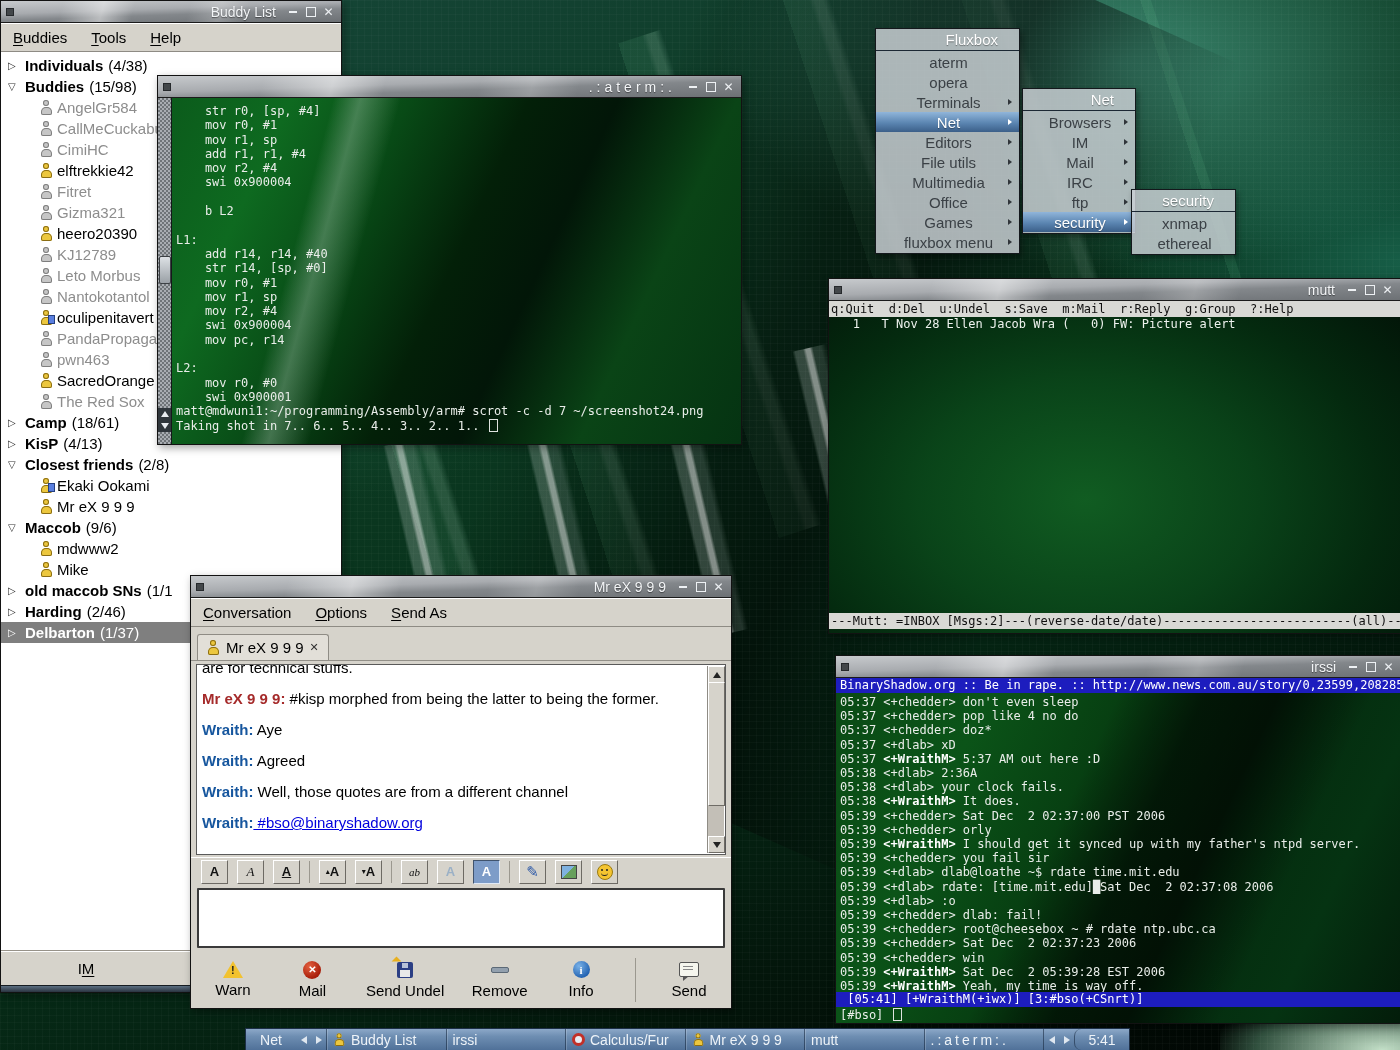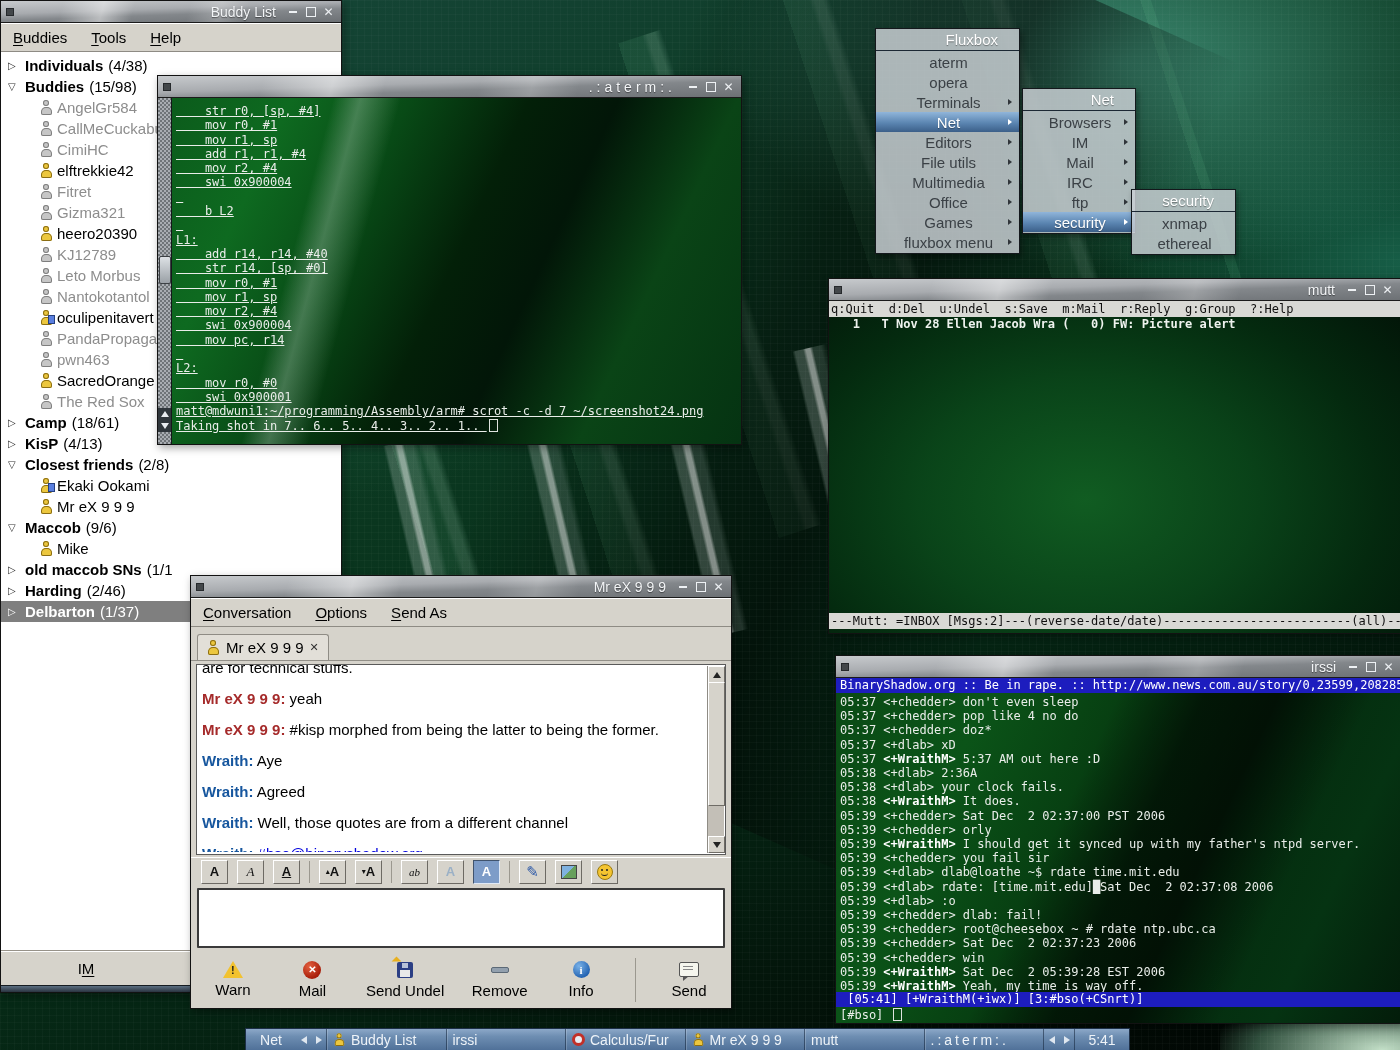--- a/index.html
+++ b/index.html
@@ -72,21 +72,21 @@
       linear-gradient(105deg,transparent 26%,rgba(205,225,212,0.30) 30%,transparent 36%),
       linear-gradient(115deg,#0b5a1b 0%,#0e6a20 18%,#084a16 34%,#032008 50%,#021608 62%,#0a4416 78%,#053312 100%);}
   #aterm-scrollbar{position:absolute;left:0;top:0;bottom:0;width:13px;border-right:1px solid #15181b;
     background:repeating-conic-gradient(#a9adb2 0% 25%,#6f7478 0% 50%);background-size:4px 4px;}
   #aterm-thumb{position:absolute;left:1px;top:158px;width:10px;height:26px;border:1px solid #3c4044;border-radius:2px;
     background:linear-gradient(180deg,#dde1e5,#9aa0a6);}
   .aterm-arrow{position:absolute;left:0;width:13px;height:12px;background:#2f363b;display:flex;align-items:center;justify-content:center;}
   #aterm-up{bottom:24px;} #aterm-down{bottom:12px;}
   .tri-up{width:0;height:0;border-left:4px solid transparent;border-right:4px solid transparent;border-bottom:6px solid #e8ecef;}
   .tri-down{width:0;height:0;border-left:4px solid transparent;border-right:4px solid transparent;border-top:6px solid #e8ecef;}
-  #aterm-lines{position:absolute;left:18px;top:6px;right:2px;font:12px "DejaVu Sans Mono",monospace;line-height:14.3px;color:#e9ede9;white-space:pre;text-decoration:underline;}
+  #aterm-lines{position:absolute;left:18px;top:6px;right:2px;font:12px "DejaVu Sans Mono",monospace;line-height:14.3px;color:#e9ede9;white-space:pre;}
   .term-cursor{display:inline-block;width:7px;height:11px;border:1px solid #dfe3df;vertical-align:-2px;margin-left:2px;}
 
   
   .fbmenu{position:absolute;z-index:50;border:1px solid #14181c;background:rgba(201,207,212,0.84);box-shadow:2px 3px 6px rgba(0,0,0,0.35);}
   .menu-title{height:21px;display:flex;align-items:center;justify-content:flex-end;padding:0 21px;color:#fff;font-size:15px;
     background:linear-gradient(180deg,#9dc1e5 0%,#central 0,#5e88b4 55%,#37587d 100%);border-bottom:1px solid #1c2834;text-shadow:0 1px 1px rgba(0,0,0,0.4);}
   .menu-items{padding:1px 0;}
   .menu-item{height:20px;display:flex;align-items:center;padding:0 7px 0 13px;color:#3b4146;font-size:15px;text-align:center;}
   .menu-item .mi-label{flex:1;white-space:nowrap;}
   .menu-item.selected{background:linear-gradient(180deg,#90b5da 0%,#5b85b1 55%,#3b5f89 100%);color:#fff;text-shadow:0 1px 1px rgba(0,0,0,0.35);}
@@ -96,21 +96,21 @@
   #net-menu{left:1022px;top:88px;width:112px;}
   #security-menu{left:1131px;top:189px;width:103px;}
 
   
   #mutt-window{left:828px;top:278px;width:571px;height:354px;z-index:20;}
   #mutt-body{flex:1;position:relative;overflow:hidden;font:12px "DejaVu Sans Mono",monospace;
     background:
       radial-gradient(ellipse 420px 300px at 45% 60%, rgba(18,98,36,0.9) 0%, rgba(10,70,26,0.9) 40%, rgba(4,42,15,0.95) 70%, rgba(2,20,8,1) 100%),
       linear-gradient(120deg,#063a12,#021408);}
   .mutt-bar{height:16px;line-height:16px;background:#d9d9d5;color:#101010;white-space:pre;overflow:hidden;padding-left:2px;}
-  .mutt-row{height:21px;line-height:15px;color:#eef2ee;white-space:pre;overflow:hidden;padding-left:2px;font-weight:bold;}
+  .mutt-row{height:21px;line-height:15px;color:#eef2ee;white-space:pre;overflow:hidden;padding-left:2px;}
   .mutt-row.selected{background:#d9d9d5;color:#101010;}
   #mutt-status{position:absolute;left:0;right:0;bottom:4px;height:16px;line-height:16px;background:#d9d9d5;color:#101010;white-space:pre;overflow:hidden;padding-left:2px;}
 
   
   #im-window{left:190px;top:575px;width:540px;height:432px;background:#d6d3cb;z-index:30;}
   #im-tabbar{height:30px;flex:none;display:flex;align-items:flex-end;padding:3px 6px 0;border-bottom:1px solid #928f88;}
   .im-tab{height:25px;display:flex;align-items:center;gap:6px;padding:0 9px;background:#e2dfd8;border:1px solid #8f8c85;border-bottom:none;border-radius:3px 3px 0 0;font-size:15px;}
   .tab-close{font-size:11px;color:#333;font-family:"DejaVu Sans",sans-serif;}
   #im-conv-wrap{flex:1;margin:3px 5px 2px;position:relative;background:#fff;border:1px solid #5a5a5a;overflow:hidden;}
   #im-conv{position:absolute;left:5px;top:0;right:20px;bottom:2px;overflow:hidden;font-size:15px;color:#000;}
@@ -175,21 +175,21 @@
   #taskbar{position:absolute;left:245px;top:1028px;width:883px;height:21px;z-index:60;display:flex;align-items:stretch;
     background:linear-gradient(180deg,#8ca8c8 0%,#6e8eb2 35%,#507199 100%);border:1px solid #1d2f47;color:#eef3f8;font-size:14px;}
   #ws-label{width:50px;display:flex;align-items:center;justify-content:center;flex:none;}
   .tbar-arrow{width:15px;flex:none;display:flex;align-items:center;justify-content:center;}
   .arr-left{width:0;height:0;border-top:4px solid transparent;border-bottom:4px solid transparent;border-right:6px solid #dfe7f0;}
   .arr-right{width:0;height:0;border-top:4px solid transparent;border-bottom:4px solid transparent;border-left:6px solid #dfe7f0;}
   .task{flex:1;display:flex;align-items:center;gap:5px;padding:0 6px;overflow:hidden;white-space:nowrap;border-left:1px solid rgba(18,34,56,0.55);box-shadow:inset 1px 0 0 rgba(255,255,255,0.18);}
   .task .spaced{letter-spacing:3px;}
   .task-person{transform:scale(0.85);}
   .opera-icon{width:13px;height:13px;border-radius:50%;border:3px solid #c23028;box-sizing:border-box;background:rgba(255,255,255,0.85);flex:none;}
-  #tb-clock{width:54px;flex:none;display:flex;align-items:center;justify-content:center;border-left:1px solid rgba(18,34,56,0.55);}
+  #tb-clock{width:54px;flex:none;display:flex;align-items:center;justify-content:center;border-left:1px solid rgba(18,34,56,0.55);border-radius:7px;}
   u{text-underline-offset:2px;}
 </style>
 </head>
 <body>
 
 <div id="desktop">
   <div class="bg-layer" id="bg-rays"></div>
   <div class="bg-layer" id="bg-darkband"></div>
   <div class="bg-layer" id="bg-streaks"></div>
   <div class="bg-layer" id="bg-corner"></div>
@@ -308,20 +308,24 @@
     <span class="buddy-name">Ekaki Ookami</span>
   </div>
         <div class="tree-row buddy-row online">
     <span class="buddy-icon"></span>
     <span class="buddy-name">Mr eX 9 9 9</span>
   </div>
         <div class="tree-row group-row">
     <span class="tree-arrow">▽</span>
     <span class="group-label">Maccob</span>
     <span class="group-count">(9/6)</span>
+  </div>
+        <div class="tree-row buddy-row online">
+    <span class="buddy-icon"></span>
+    <span class="buddy-name">mdwww2</span>
   </div>
         <div class="tree-row buddy-row online">
     <span class="buddy-icon"></span>
     <span class="buddy-name">Mike</span>
   </div>
         <div class="tree-row group-row">
     <span class="tree-arrow">▷</span>
     <span class="group-label">old maccob SNs</span>
     <span class="group-count">(1/1</span>
   </div>
@@ -417,23 +421,20 @@
         <span class="tab-close">✕</span>
       </div>
     </div>
     <div id="im-conv-wrap">
       <div id="im-conv">
           <div id="im-conv-inner">
             <div class="im-msg">
     <span class="im-text">are for technical stuffs.</span>
   </div>
             <div class="im-msg">
-    <span class="im-sender remote">Mr eX 9 9 9:</span><span class="im-text"> yeah</span>
-  </div>
-            <div class="im-msg">
     <span class="im-sender remote">Mr eX 9 9 9:</span><span class="im-text"> #kisp morphed from being the latter to being the former.</span>
   </div>
             <div class="im-msg">
     <span class="im-sender local">Wraith:</span><span class="im-text"> Aye</span>
   </div>
             <div class="im-msg">
     <span class="im-sender local">Wraith:</span><span class="im-text"> Agreed</span>
   </div>
             <div class="im-msg">
     <span class="im-sender local">Wraith:</span><span class="im-text"> Well, those quotes are from a different channel</span>

